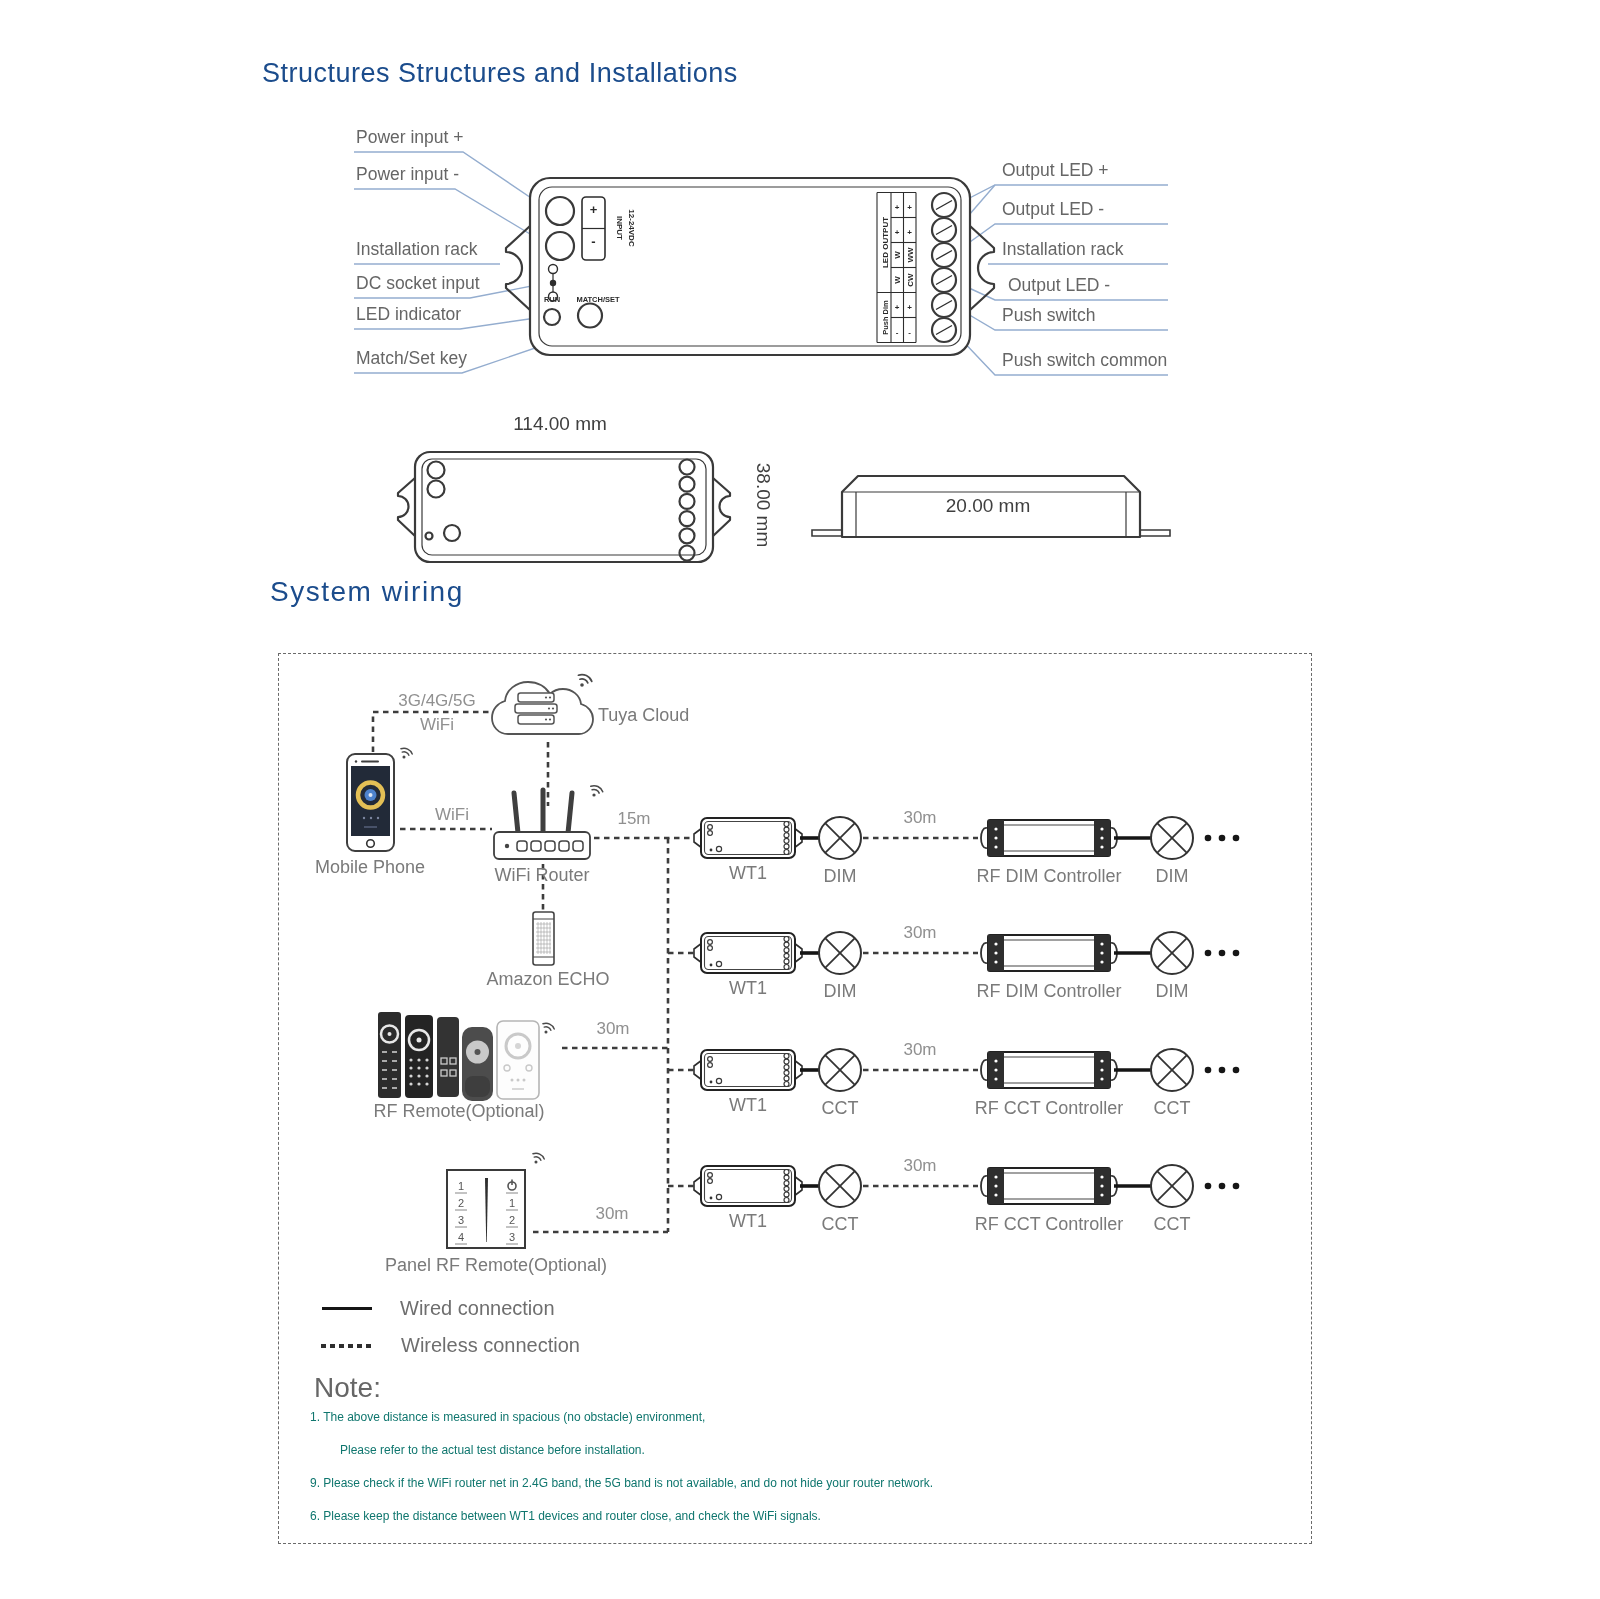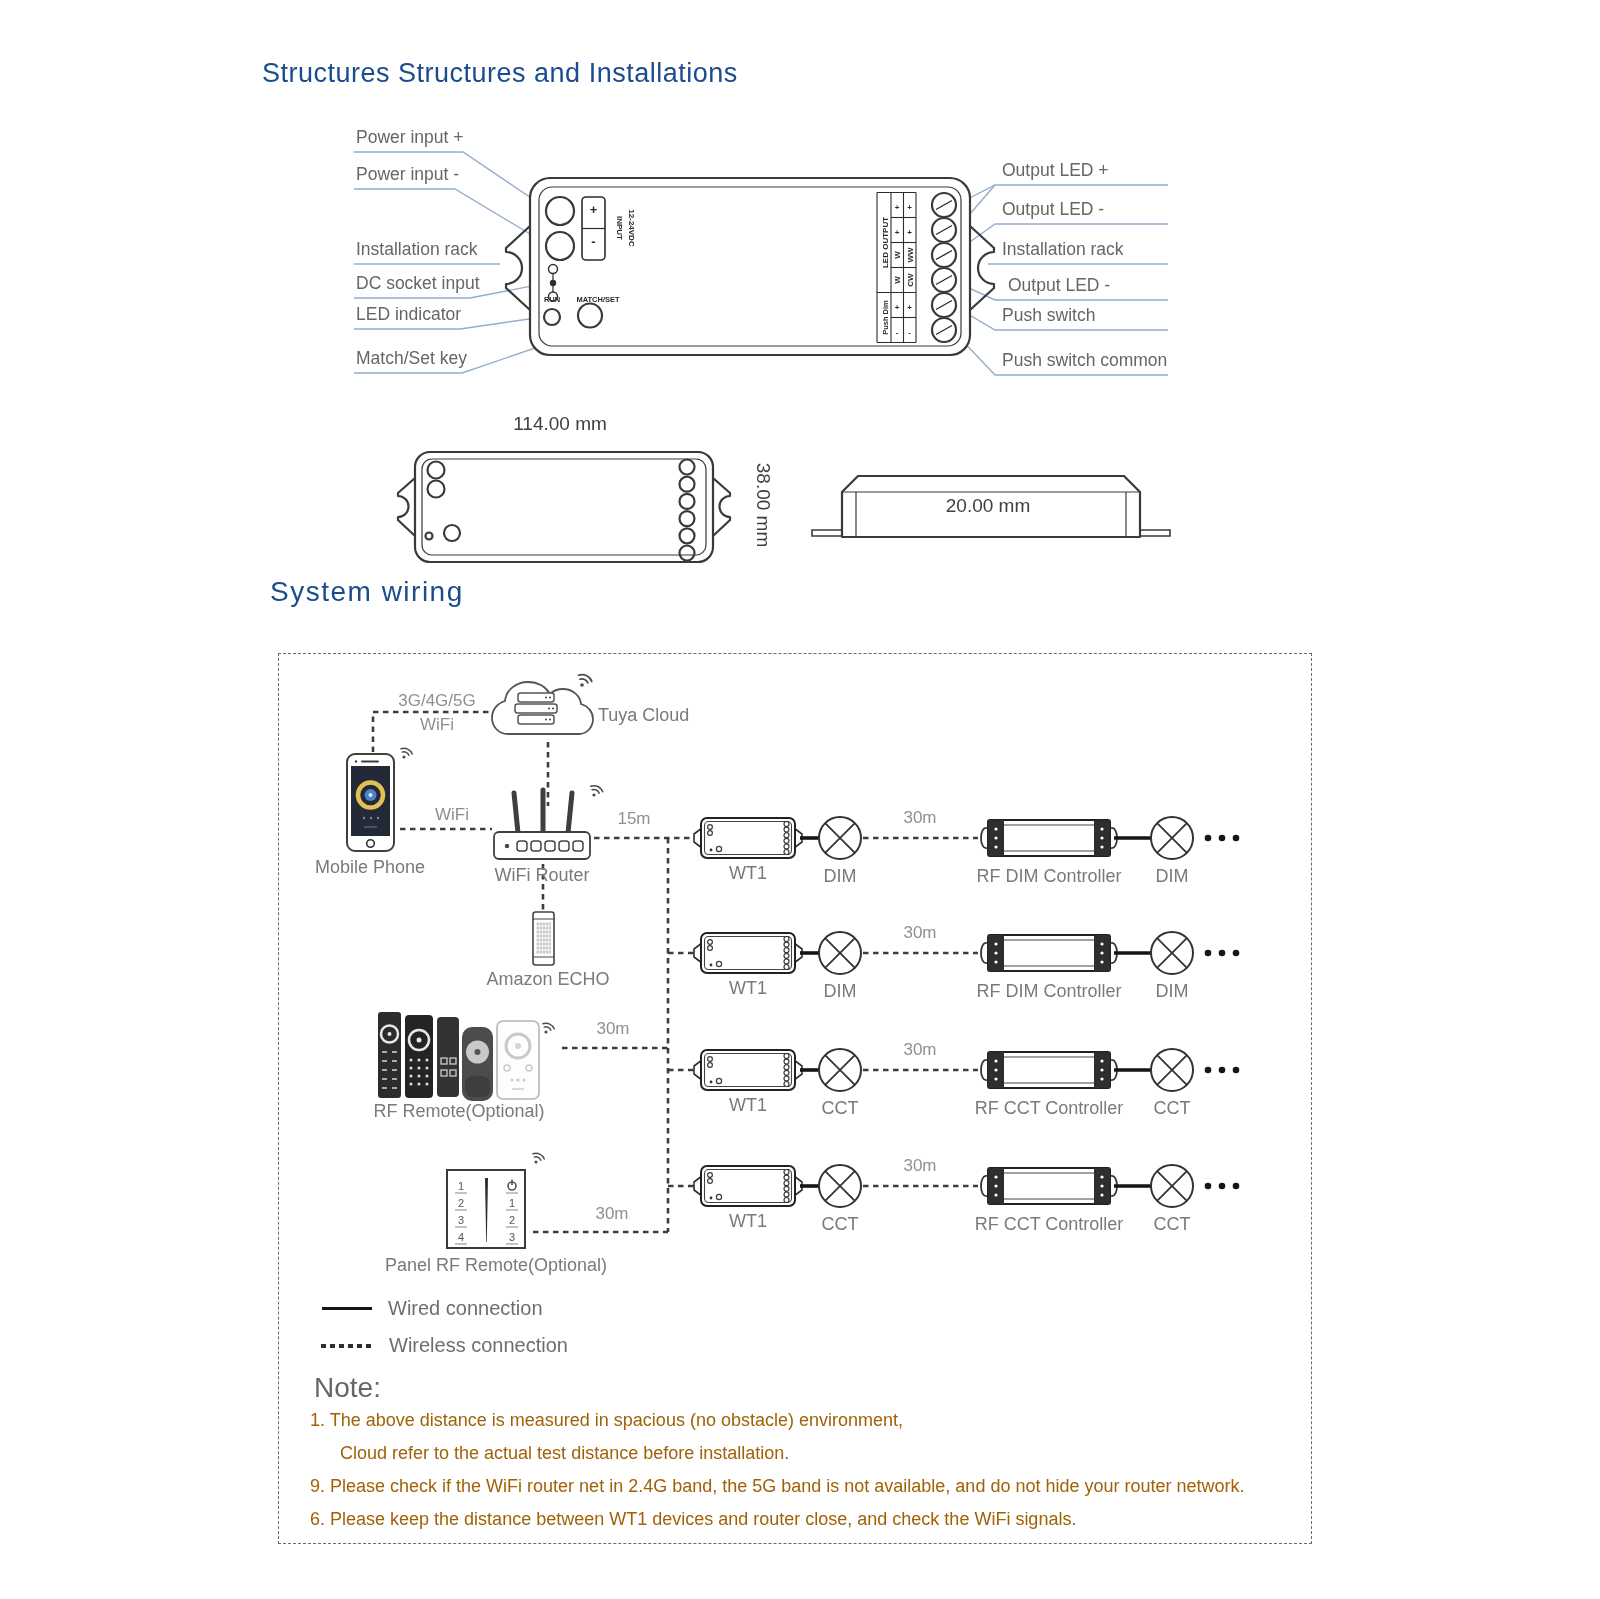--- a/index.html
+++ b/index.html
@@ -19,25 +19,25 @@
   .lbl{font-size:17.5px;fill:var(--label);}
   .d{font-size:19px;fill:#3f3f3f;}
   .tb{font-size:8px;font-weight:bold;fill:#2a2a2a;}
   .tb7{font-size:7.5px;font-weight:bold;fill:#2a2a2a;}
   .pm{font-size:13px;font-weight:bold;fill:#2a2a2a;}
   .wl{fill:none;stroke:#3d3d3d;stroke-width:2.6;stroke-dasharray:5.5 4.5;}
   .wire{stroke:#151515;stroke-width:3.6;}
   .g{font-size:18px;fill:#7a7a7a;}
   .dist{font-size:17px;fill:#909090;}
   .ic{fill:none;stroke:#4a4a4a;stroke-width:1.8;}
-  .legend-row{position:absolute;display:flex;align-items:center;gap:16px;color:#6e6e6e;font-size:20px;}
+  .legend-row{position:absolute;display:flex;align-items:center;gap:28px;color:#6e6e6e;font-size:20px;}
   .legend-solid{width:50px;height:0;border-top:3.5px solid #151515;}
   .legend-dashed{width:52px;height:4px;background:repeating-linear-gradient(90deg,#2e2e2e 0 5px,transparent 5px 9px);}
   .note-title{position:absolute;left:314px;top:1372px;font-size:28px;color:#666;}
-  .note-line{position:absolute;font-size:18px;color:#a16207;white-space:nowrap;}
+  .note-line{position:absolute;font-size:12px;color:#0f766e;white-space:nowrap;}
 </style>
 </head>
 <body>
 
 <h1 class="page-title">Structures Structures and Installations</h1>
 <h2 class="section-title">System wiring</h2>
 <div class="wiring-box"></div>
 
 <svg width="1600" height="1599" viewBox="0 0 1600 1599">
   <defs>
@@ -511,15 +511,15 @@
   <div class="legend-solid"></div>
   <span>Wired connection</span>
 </div>
 <div class="legend-row" style="left:321px;top:1334px;">
   <div class="legend-dashed"></div>
   <span>Wireless connection</span>
 </div>
 
 <div class="note-title">Note:</div>
 <div class="note-line" style="left:310px;top:1410px;">1. The above distance is measured in spacious (no obstacle) environment,</div>
-<div class="note-line" style="left:340px;top:1443px;">Cloud refer to the actual test distance before installation.</div>
+<div class="note-line" style="left:340px;top:1443px;">Please refer to the actual test distance before installation.</div>
 <div class="note-line" style="left:310px;top:1476px;">9. Please check if the WiFi router net in 2.4G band, the 5G band is not available, and do not hide your router network.</div>
 <div class="note-line" style="left:310px;top:1509px;">6. Please keep the distance between WT1 devices and router close, and check the WiFi signals.</div>
 
 </body></html>

